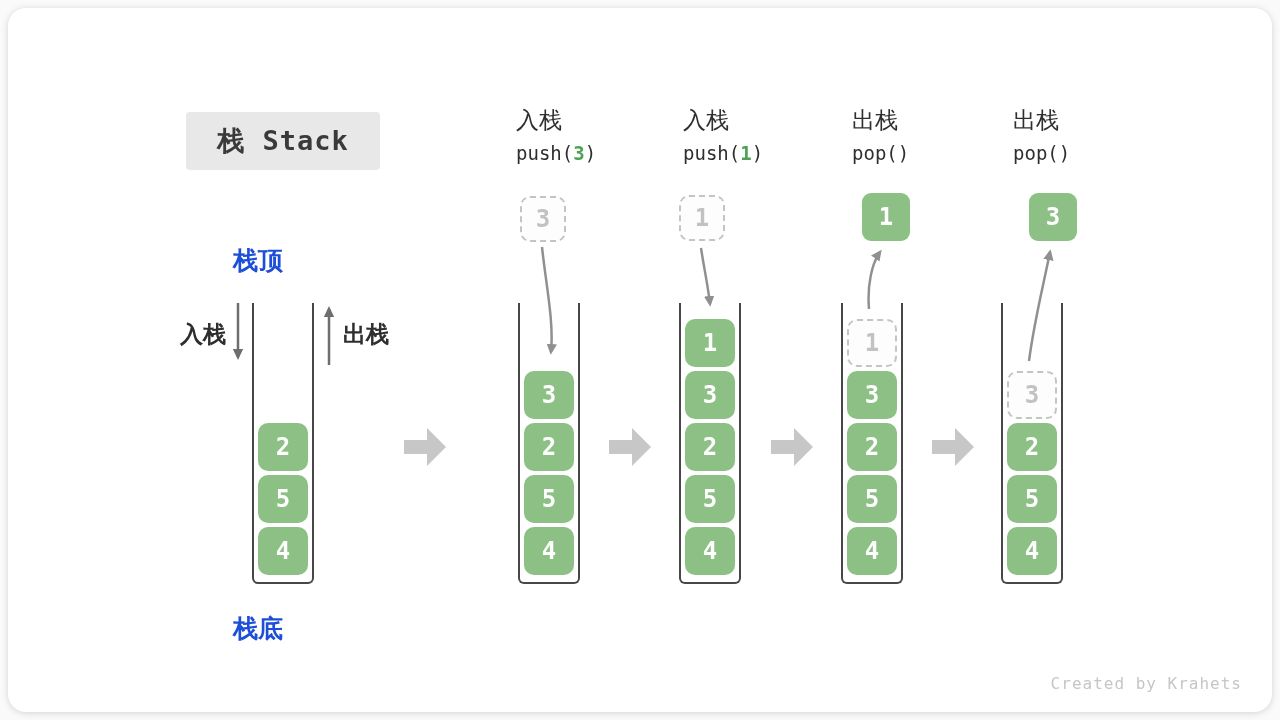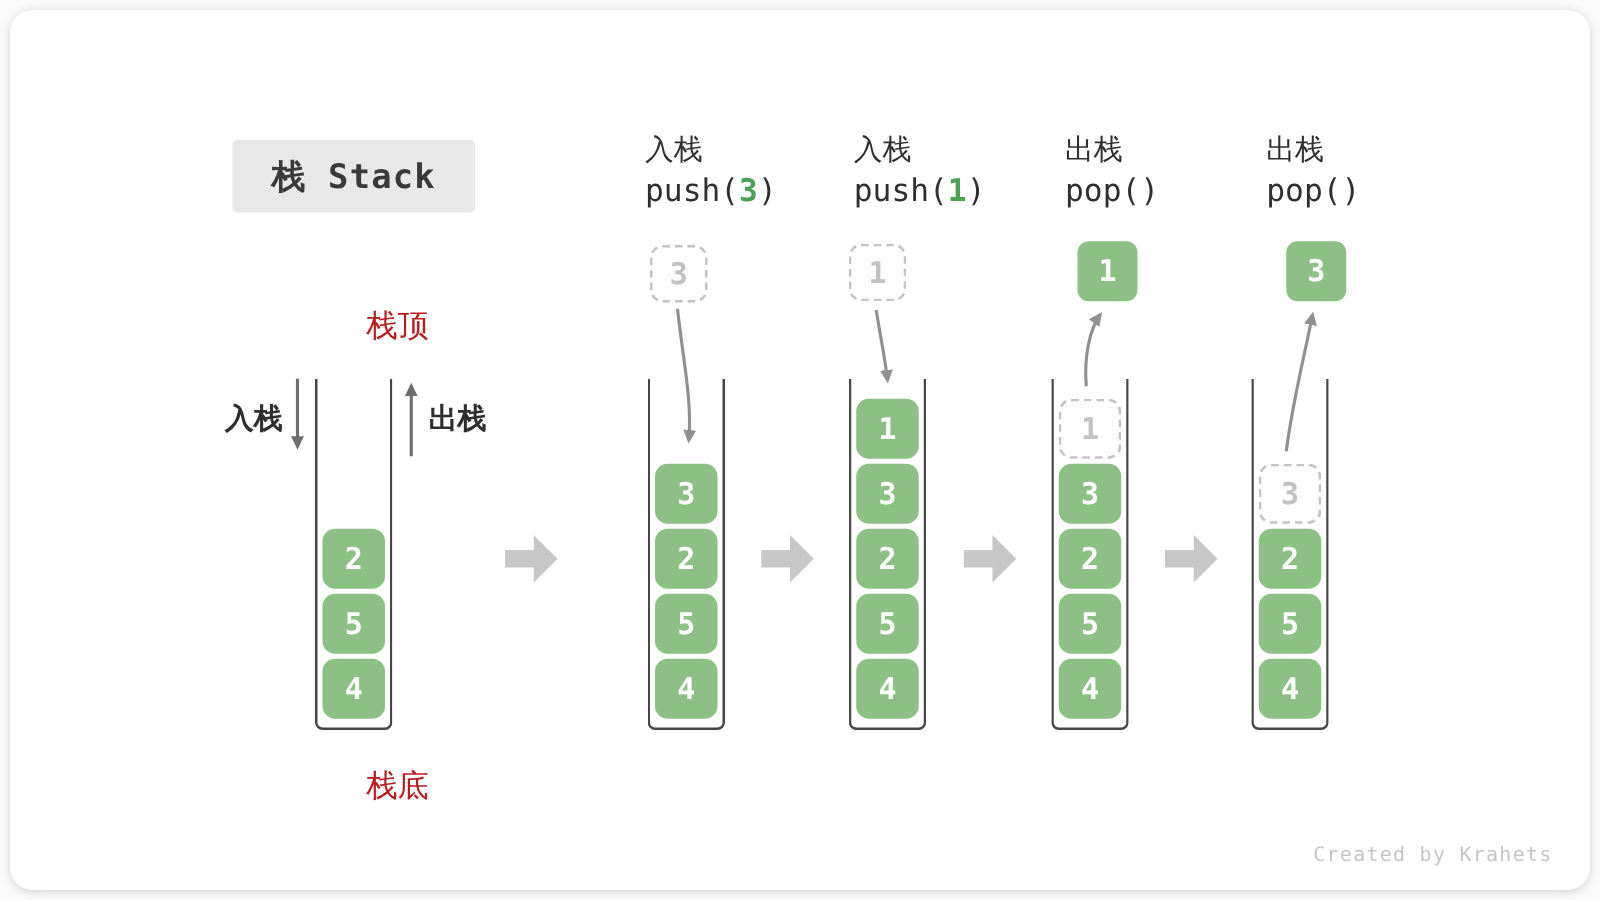--- a/index.html
+++ b/index.html
@@ -17,36 +17,36 @@
   .overlay { position: absolute; left: 0; top: 0; width: 1280px; height: 720px; }
 
   .title-box {
     position: absolute; left: 186px; top: 112px; width: 194px; height: 58px;
     background: #e8e8e8; border-radius: 4px;
     display: flex; align-items: center; justify-content: center;
     font-size: 27px; font-weight: bold; color: #3a3a3a; letter-spacing: 1px;
   }
 
   .big-label {
-    position: absolute; width: 110px; text-align: right;
-    font-size: 25px; font-weight: normal; color: #b91c1c;
+    position: absolute; width: 110px; text-align: left;
+    font-size: 25px; font-weight: bold; color: #1d4ed8;
   }
   .label-top    { left: 233px; top: 244px; }
   .label-bottom { left: 233px; top: 612px; }
 
   .side-label {
     position: absolute; width: 70px; font-size: 23px; font-weight: bold; color: #2e2e2e;
     top: 319px;
   }
   .side-label.push { left: 156px; text-align: right; }
   .side-label.pop  { left: 343px; text-align: left; }
 
   .stage-header { position: absolute; top: 104px; color: #2f2f2f; }
   .stage-header .h1 { font-size: 23px; line-height: 32px; font-weight: 500; }
-  .stage-header .h2 { font-size: 25px; line-height: 34px; font-weight: 400; }
+  .stage-header .h2 { font-size: 19px; line-height: 34px; font-weight: 400; }
   .stage-header .arg { color: #4ca254; font-weight: bold; }
   .hdr-1 { left: 516px; }
   .hdr-2 { left: 683px; }
   .hdr-3 { left: 852px; }
   .hdr-4 { left: 1013px; }
 
   .stack-container {
     position: absolute; top: 303px; width: 62px; height: 281px;
     border-left: 2px solid #474747; border-right: 2px solid #474747;
     border-bottom: 2px solid #474747;

